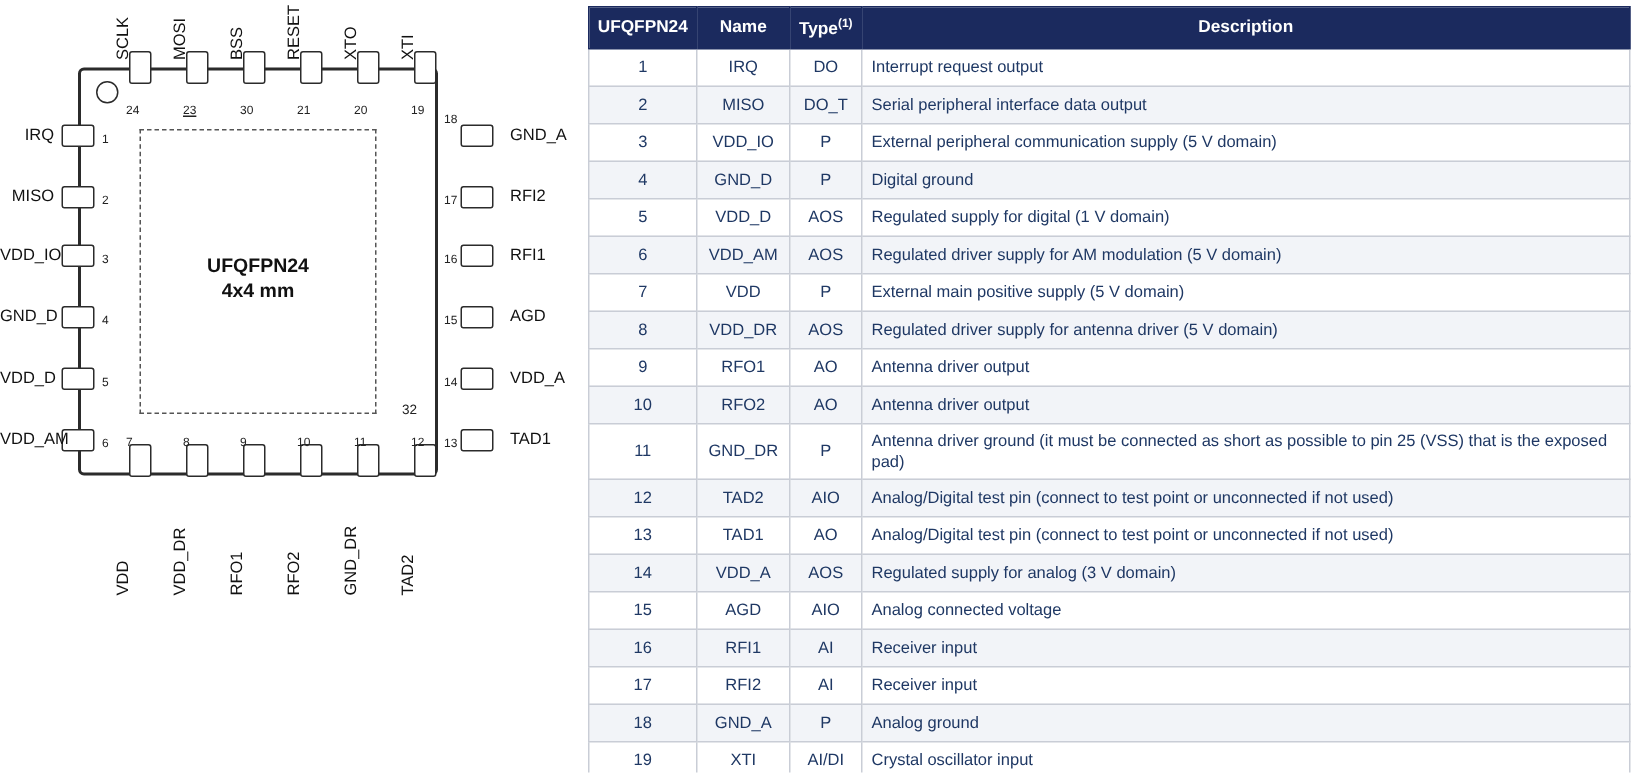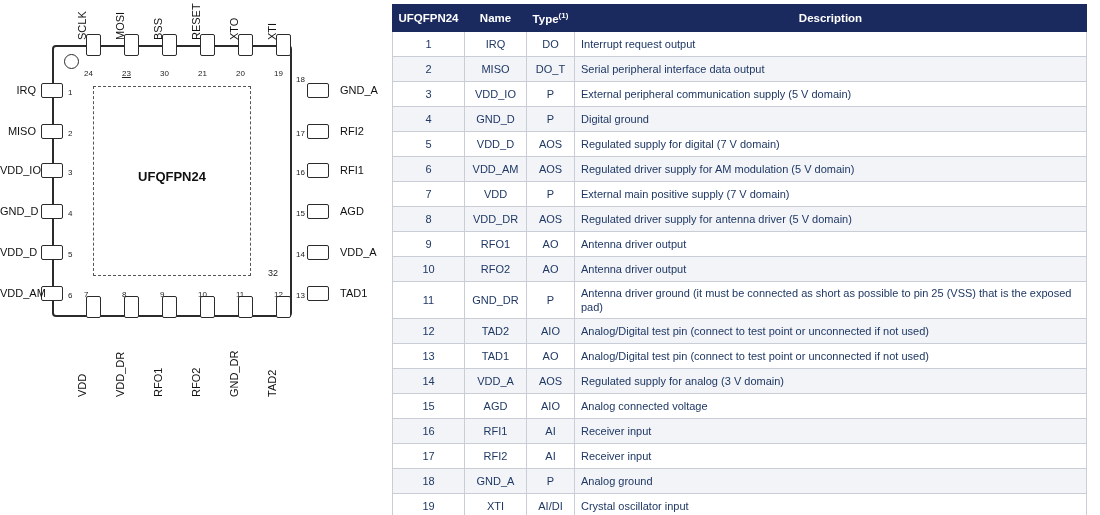--- a/index.html
+++ b/index.html
@@ -172,20 +172,21 @@
 <div id="root">
 
   <div id="pkg">
 
     <div id="pkg-body"></div>
     <div id="pkg-dashed"></div>
     <div id="pkg-dot"></div>
 
     <div id="pkg-title">
       <div>UFQFPN24</div>
+      <div class="sub">4x4 mm</div>
     </div>
 
     <div id="exposed-pad-num">32</div>
 
     <div class="pad left" style="left:41px; top:83px;"></div>
     <div class="pad left" style="left:41px; top:124px;"></div>
     <div class="pad left" style="left:41px; top:163px;"></div>
     <div class="pad left" style="left:41px; top:204px;"></div>
     <div class="pad left" style="left:41px; top:245px;"></div>
     <div class="pad left" style="left:41px; top:286px;"></div>
@@ -306,33 +307,33 @@
           <tr class="alt">
             <td class="c-num">4</td>
             <td class="c-name">GND_D</td>
             <td class="c-type">P</td>
             <td class="c-desc">Digital ground</td>
           </tr>
           <tr>
             <td class="c-num">5</td>
             <td class="c-name">VDD_D</td>
             <td class="c-type">AOS</td>
-            <td class="c-desc">Regulated supply for digital (7 V domain)</td>
+            <td class="c-desc">Regulated supply for digital (1 V domain)</td>
           </tr>
           <tr class="alt">
             <td class="c-num">6</td>
             <td class="c-name">VDD_AM</td>
             <td class="c-type">AOS</td>
             <td class="c-desc">Regulated driver supply for AM modulation (5 V domain)</td>
           </tr>
           <tr>
             <td class="c-num">7</td>
             <td class="c-name">VDD</td>
             <td class="c-type">P</td>
-            <td class="c-desc">External main positive supply (7 V domain)</td>
+            <td class="c-desc">External main positive supply (5 V domain)</td>
           </tr>
           <tr class="alt">
             <td class="c-num">8</td>
             <td class="c-name">VDD_DR</td>
             <td class="c-type">AOS</td>
             <td class="c-desc">Regulated driver supply for antenna driver (5 V domain)</td>
           </tr>
           <tr>
             <td class="c-num">9</td>
             <td class="c-name">RFO1</td>

